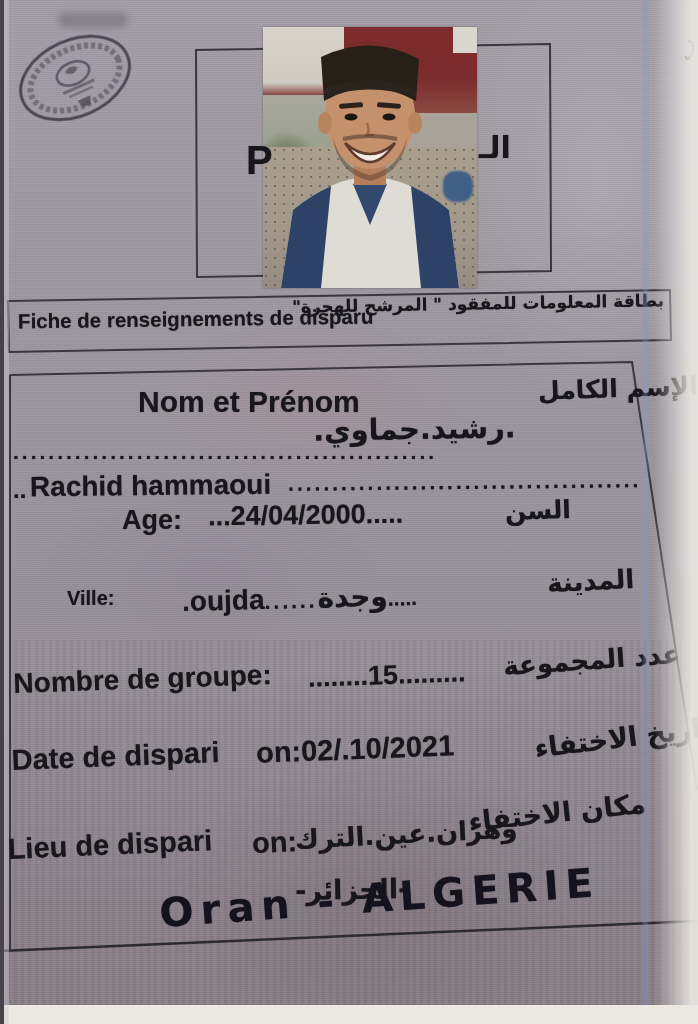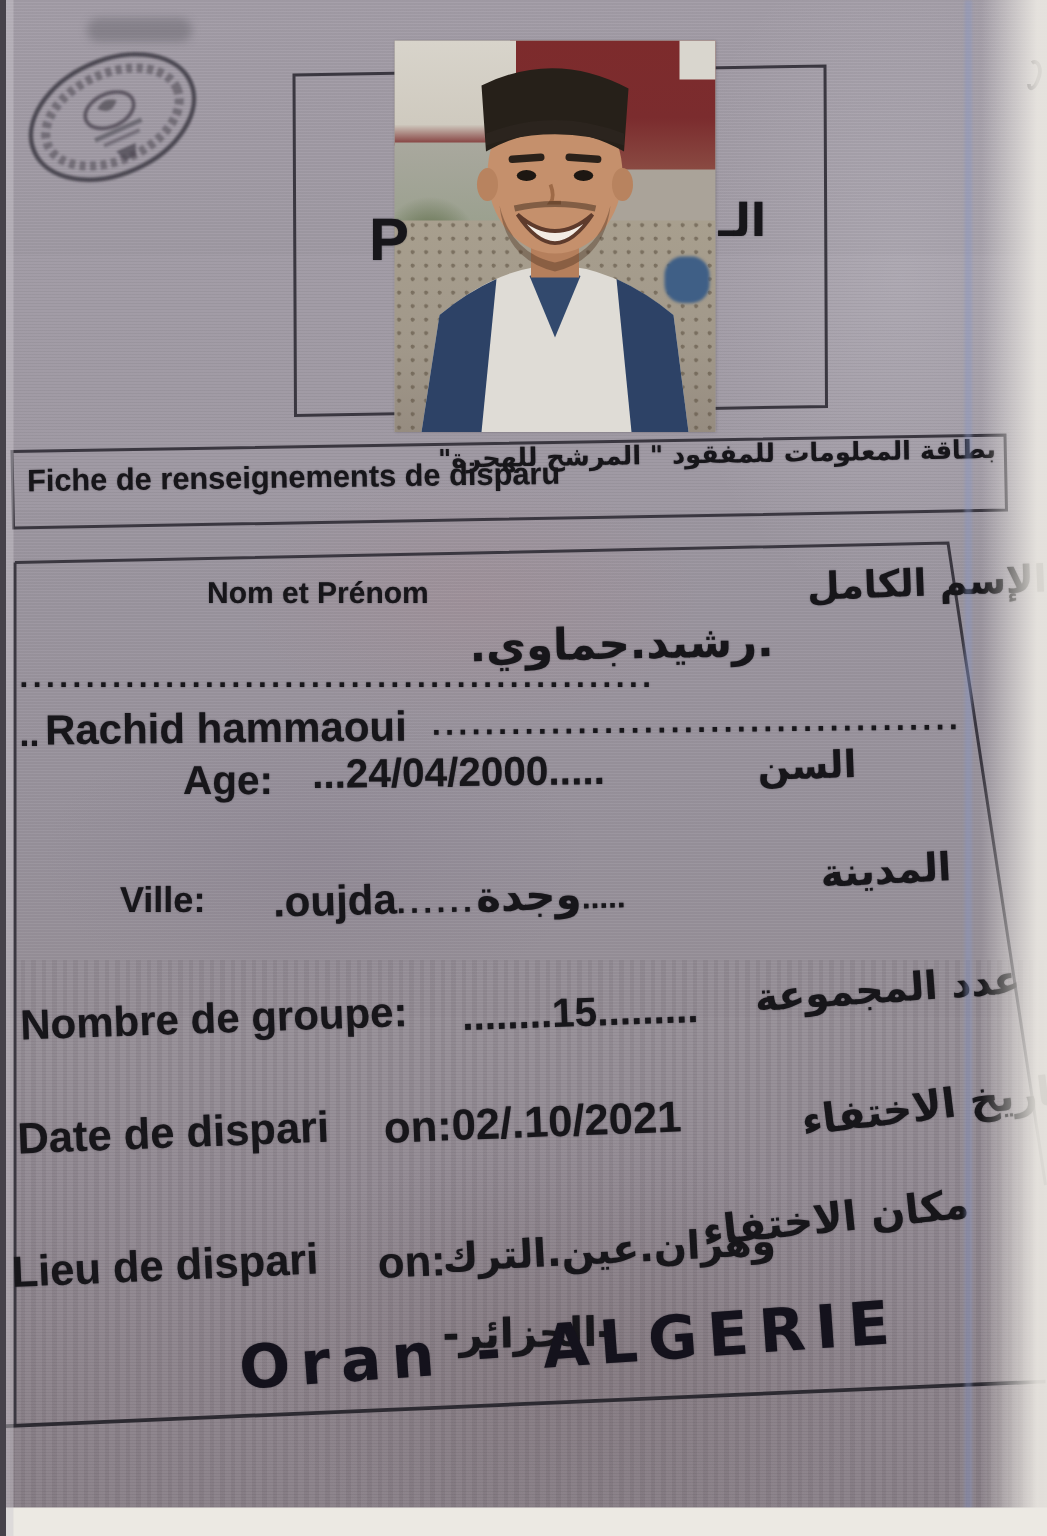--- a/index.html
+++ b/index.html
@@ -132,34 +132,34 @@
       <path d="M70,110 q8,32 37,38 q29,-6 37,-38 q-4,36 -37,44 q-33,-8 -37,-44 Z" fill="rgba(74,48,30,0.40)"></path>
     </svg>
   </div>
 
   <div class="t fr" style="left:246px;top:138px;font-size:40px;">P</div>
   <div class="t ar" style="left:479px;top:130px;font-size:30px;text-align:center;">الـ</div>
 
   <div class="t fr" style="left:18px;top:307px;font-size:20.5px;transform:rotate(-0.8deg);">Fiche de renseignements de disparu</div>
   <div class="t ar" style="left:352px;top:293px;width:312px;text-align:right;font-size:17px;transform:rotate(-1deg);">بطاقة المعلومات للمفقود " المرشح للهجرة"</div>
 
-  <div class="t fr" style="left:138px;top:385px;font-size:20px;">Nom et Prénom</div>
+  <div class="t fr" style="left:138px;top:385px;font-size:30px;">Nom et Prénom</div>
   <div class="t ar" style="left:538px;top:374px;font-size:25px;transform:rotate(-2deg);">الإسم الكامل</div>
   <div class="t ar hand" style="left:313px;top:412px;font-size:29px;transform:rotate(-1deg);">.رشيد.جماوي.</div>
   <div class="t fr dotline" style="left:13px;top:440px;">................................................</div>
 
   <div class="t fr" style="left:13px;top:476px;font-size:24px;">..</div>
   <div class="t fr" style="left:30px;top:470px;font-size:28px;transform:rotate(-0.6deg);">Rachid hammaoui</div>
   <div class="t fr dotline" style="left:288px;top:470px;transform:rotate(-0.6deg);">........................................</div>
 
   <div class="t fr" style="left:122px;top:505px;font-size:27px;">Age:</div>
   <div class="t fr" style="left:208px;top:500px;font-size:27px;transform:rotate(-0.8deg);">...24/04/2000.....</div>
   <div class="t ar" style="left:505px;top:496px;font-size:25px;transform:rotate(-2deg);">السن</div>
 
-  <div class="t fr" style="left:80px;top:587px;font-size:24px;">Ville:</div>
+  <div class="t fr" style="left:67px;top:587px;font-size:20px;">Ville:</div>
   <div class="t" style="left:182px;top:582px;transform:rotate(-1.5deg);">
     <span class="fr" style="font-size:28px;">.oujda</span><span class="fr dotline">......</span><span class="ar hand" style="font-size:28px;">وجدة</span><span class="fr dotline">.....</span>
   </div>
   <div class="t ar" style="left:547px;top:566px;font-size:26px;transform:rotate(-3deg);">المدينة</div>
 
   <div class="t fr" style="left:13px;top:668px;font-size:28px;transform:rotate(-2deg);transform-origin:left top;">Nombre de groupe:</div>
   <div class="t fr" style="left:308px;top:660px;font-size:27px;transform:rotate(-2deg);">........15.........</div>
   <div class="t ar" style="left:503px;top:645px;font-size:26px;transform:rotate(-4deg);">عدد المجموعة</div>
 
   <div class="t fr" style="left:11px;top:744px;font-size:29px;transform:rotate(-2.2deg);transform-origin:left top;">Date de dispari</div>

